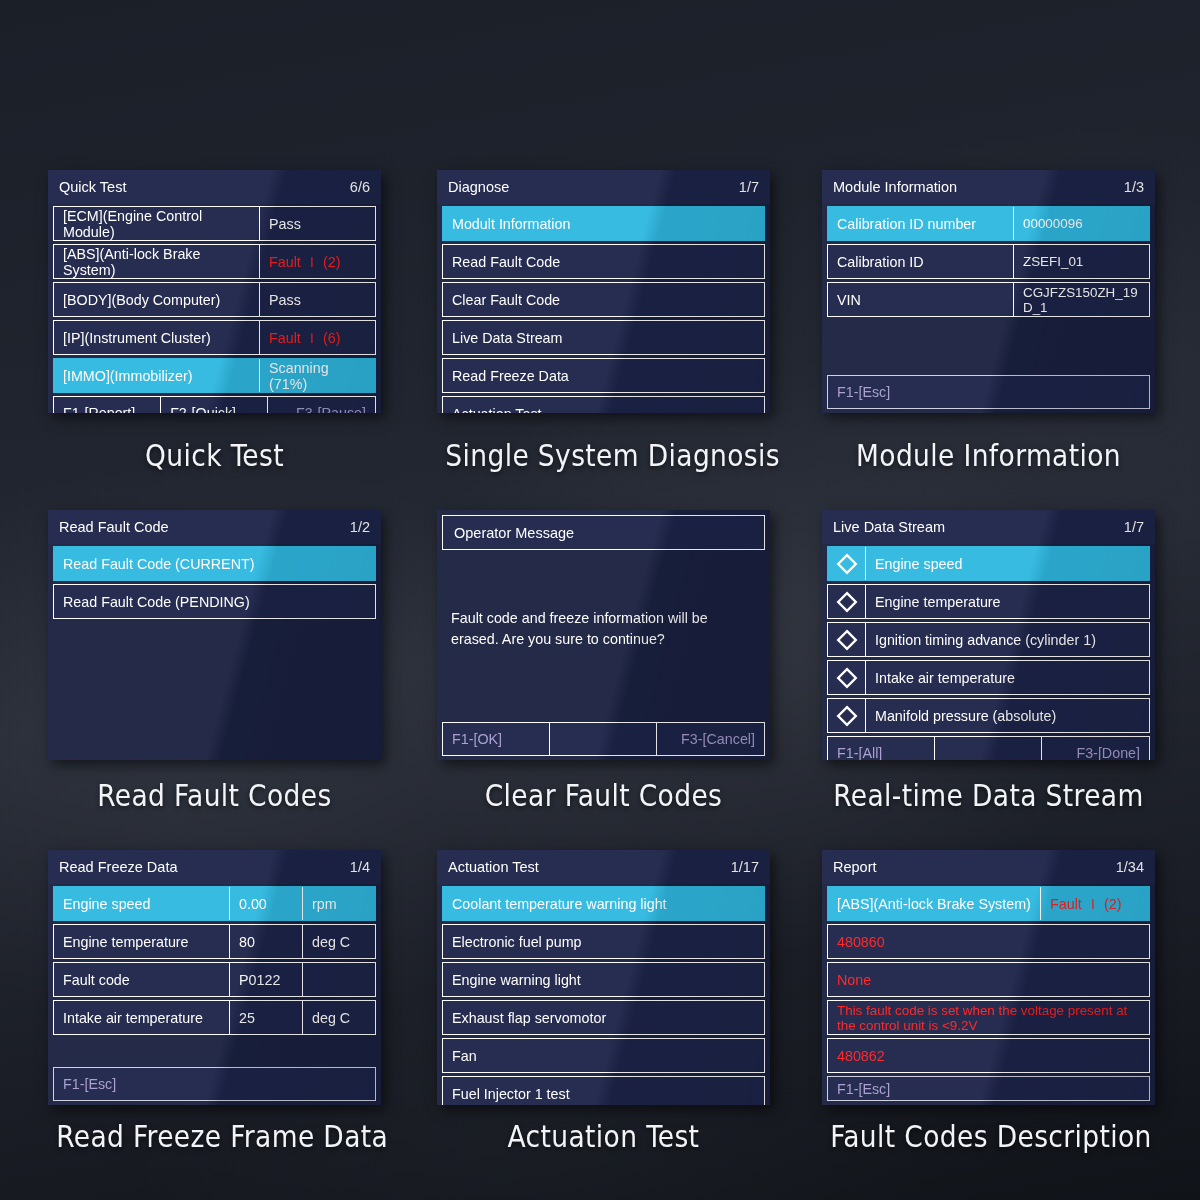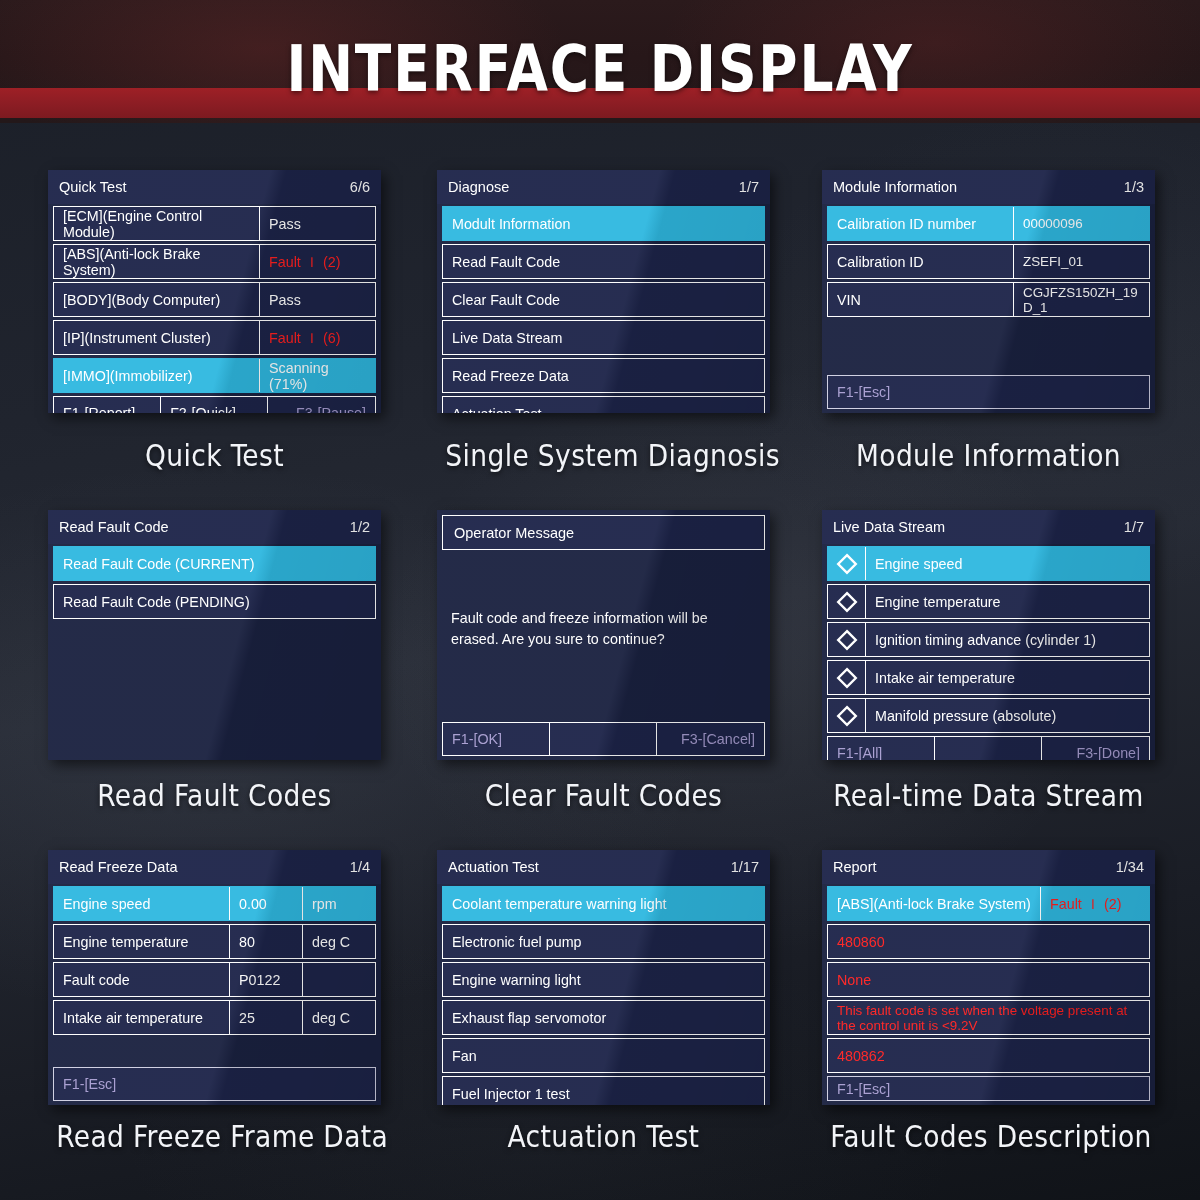--- a/index.html
+++ b/index.html
@@ -165,24 +165,20 @@
     font-size: 14.3px;
     line-height: 1.45;
   }
   .spacer { flex: 1; }
 </style>
 </head>
 <body>
 
 <div id="root">
 
-  <div id="header">
-    <div id="header-band"></div>
-    <div id="header-title">INTERFACE DISPLAY</div>
-  </div>
 
   <div class="grid" id="grid">
       <div class="panel" style="position: absolute; left: 48px; top: 170px; height: 243px;">
         <div class="p-head">
           <div class="ttl">Quick Test</div>
           <div class="cnt">6/6</div>
         </div>
         <div class="p-body">
           <div class="row">
             <div class="c" style="flex: 0 0 205px;">[ECM](Engine Control Module)</div>

